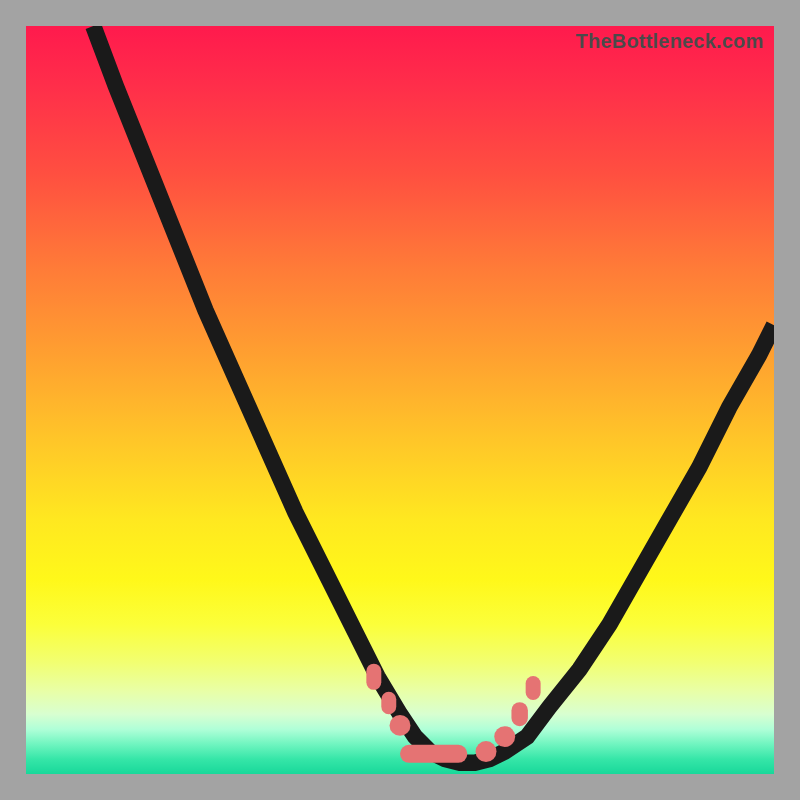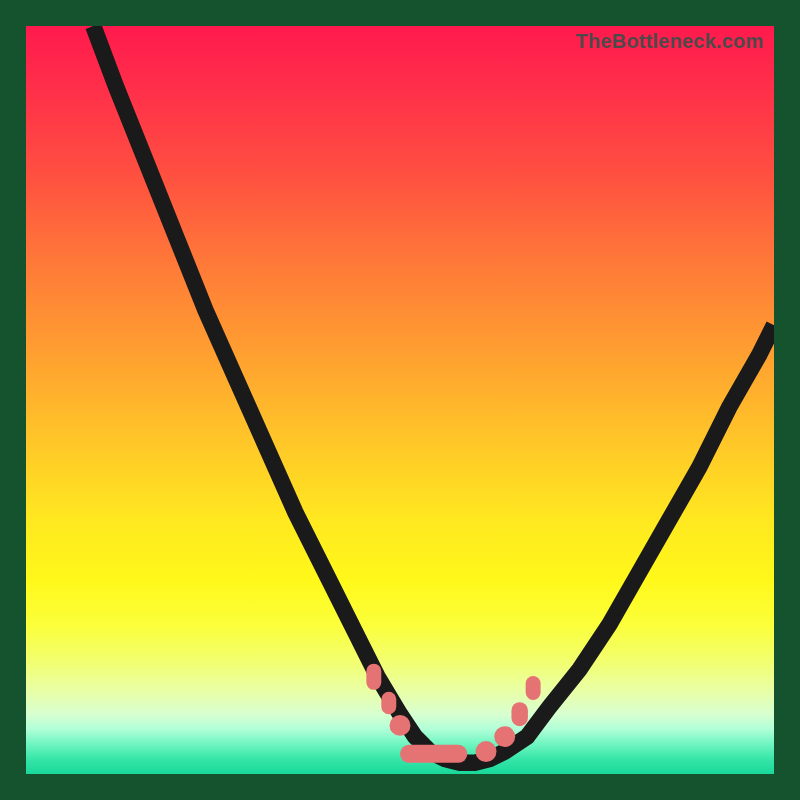--- a/index.html
+++ b/index.html
@@ -8,21 +8,21 @@
     width: 800px;
     height: 800px;
     overflow: hidden;
     background: #000;
     font-family: Arial, Helvetica, sans-serif;
   }
   .frame {
     position: absolute;
     left: 0; top: 0;
     width: 800px; height: 800px;
-    background: #14532d;
+    background: #a3a3a3;
   }
   .plot {
     position: absolute;
     left: 26px;
     top: 26px;
     width: 748px;
     height: 748px;
     
     background: linear-gradient(to bottom,
       #ff1a4d 0%,

